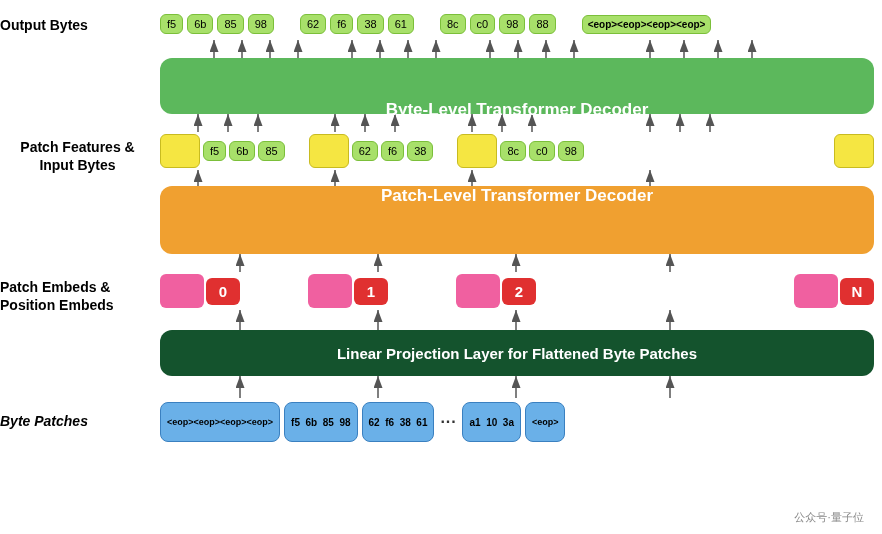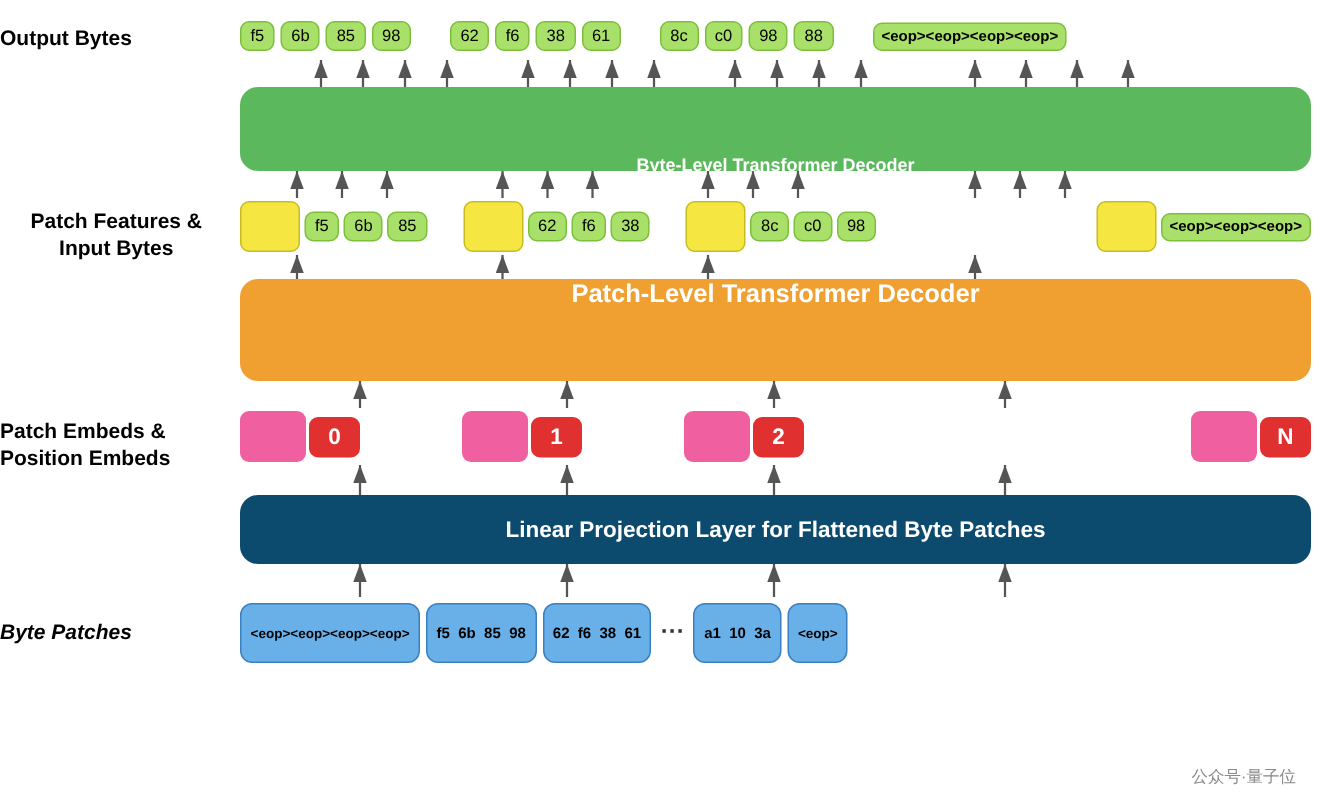--- a/index.html
+++ b/index.html
@@ -74,21 +74,21 @@
       height: 56px;
       background: #5cb85c;
       border-radius: 12px;
       display: flex;
       align-items: center;
       justify-content: center;
     }
 
     .green-decoder span {
       color: #fff;
-      font-size: 12px;
+      font-size: 17px;
       font-weight: bold;
       margin-top: 48px;
     }
 
     
     .patch-features-row {
       position: absolute;
       top: 132px;
       left: 160px;
       right: 8px;
@@ -174,21 +174,21 @@
       text-align: center;
     }
 
     
     .purple-layer {
       position: absolute;
       top: 330px;
       left: 160px;
       right: 8px;
       height: 46px;
-      background: #0c4a6e;
+      background: #14532d;
       border-radius: 12px;
       display: flex;
       align-items: center;
       justify-content: center;
     }
 
     .purple-layer span {
       color: #fff;
       font-size: 15px;
       font-weight: bold;
@@ -388,21 +388,20 @@
     <div class="group-separator"></div>
 
     <div class="yellow-chip yellow-wide" style="width:40px;height:34px;"></div>
     <div class="byte-chip">8c</div>
     <div class="byte-chip">c0</div>
     <div class="byte-chip">98</div>
     <div class="group-separator"></div>
     <div class="spacer"></div>
 
     <div class="yellow-chip yellow-wide" style="width:40px;height:34px;"></div>
-    <div class="byte-chip-eop">&lt;eop&gt;&lt;eop&gt;&lt;eop&gt;</div>
   </div>
 
   <div class="orange-decoder">
     <span>Patch-Level Transformer Decoder</span>
   </div>
 
   <div class="patch-embeds-row">
 
     <div class="embed-group">
       <div class="pink-chip" style="background:#f060a0;width:44px;height:34px;"></div>

